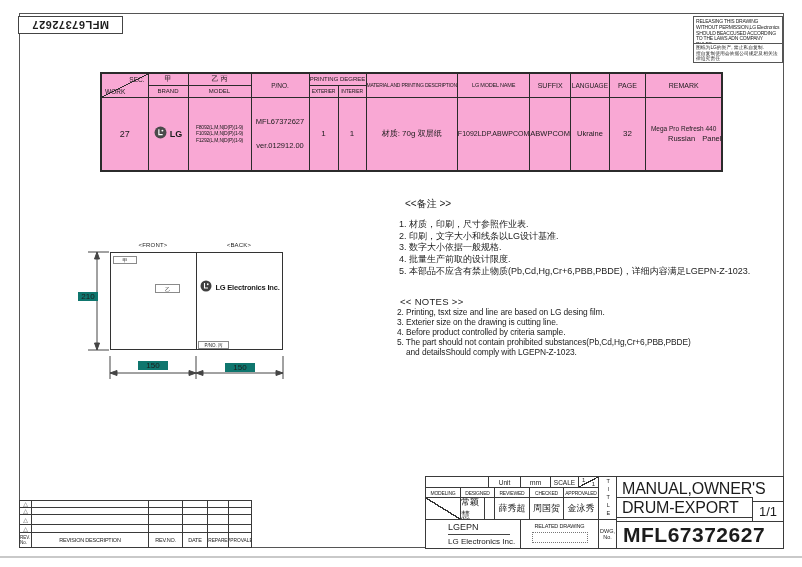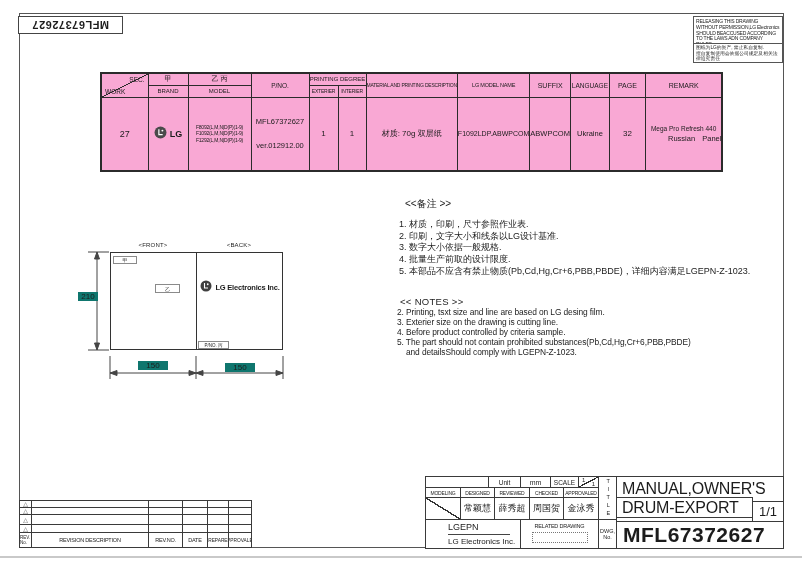--- a/index.html
+++ b/index.html
@@ -243,21 +243,21 @@
     <span class="tr" style="font-size:6px;bottom:0;right:3px;top:auto">1</span>
   </div>
 
   <div class="cell h5" style="left:425px;top:487px;width:36px;height:11px">MODELING</div>
   <div class="cell h5" style="left:460px;top:487px;width:35px;height:11px">DESIGNED</div>
   <div class="cell h5" style="left:494px;top:487px;width:36px;height:11px">REVIEWED</div>
   <div class="cell h5" style="left:529px;top:487px;width:35px;height:11px">CHECKED</div>
   <div class="cell h5" style="left:563px;top:487px;width:36px;height:11px">APPROVALED</div>
 
   <div class="cell slashcell" style="left:425px;top:497px;width:36px;height:23px"></div>
-  <div class="cell h9" style="left:460px;top:497px;width:35px;height:23px">常颖慧</div>
+  <div class="cell h9" style="left:460px;top:497px;width:25px;height:23px">常颖慧</div>
   <div class="cell h9" style="left:494px;top:497px;width:36px;height:23px">薛秀超</div>
   <div class="cell h9" style="left:529px;top:497px;width:35px;height:23px">周国贺</div>
   <div class="cell h9" style="left:563px;top:497px;width:36px;height:23px">金泳秀</div>
 
   <div class="cell" style="left:425px;top:519px;width:96px;height:30px;flex-direction:column;justify-content:center;align-items:flex-start;padding-left:22px">
     <div class="h9">LGEPN</div>
     <div style="width:62px;height:1px;background:#444;margin:2px 0"></div>
     <div class="h8">LG Electronics Inc.</div>
   </div>
   <div class="cell" style="left:520px;top:519px;width:79px;height:30px;flex-direction:column;justify-content:flex-start">

